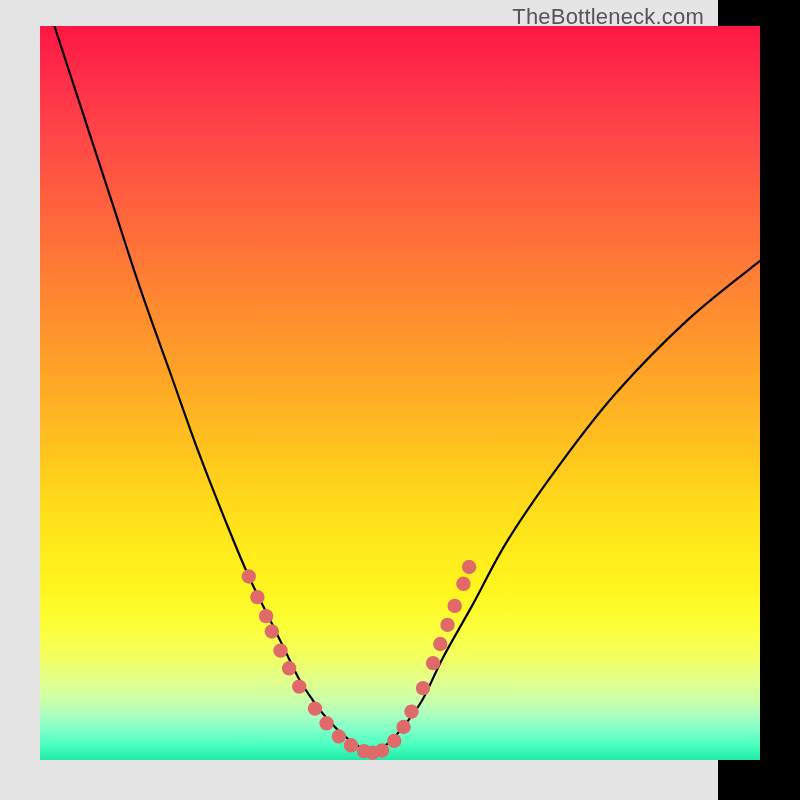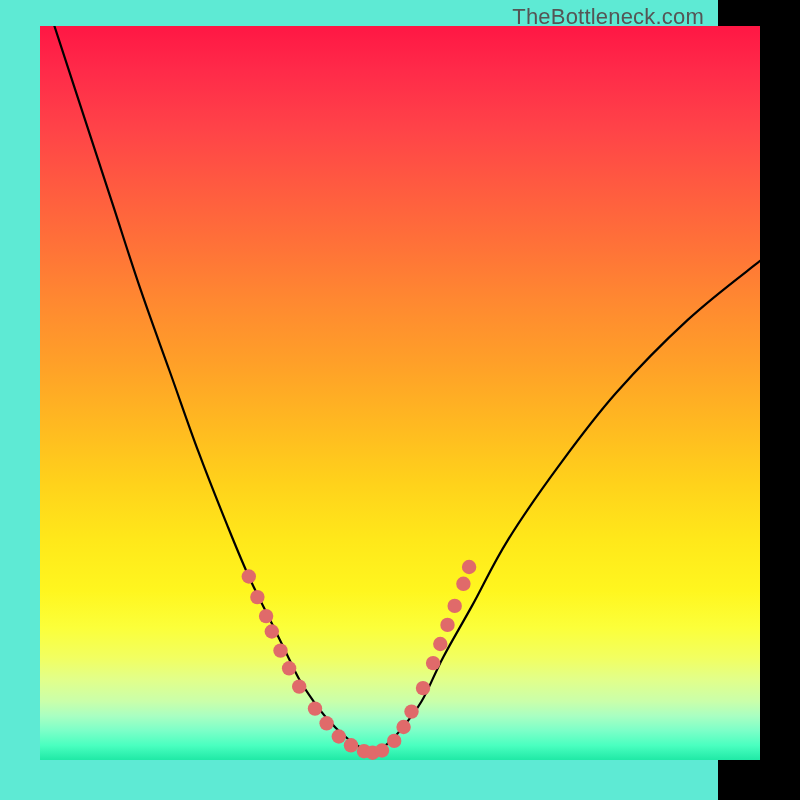--- a/index.html
+++ b/index.html
@@ -1,21 +1,21 @@
 <!DOCTYPE html>
 <html><head>
 <meta charset="utf-8">
 <style>
   * { margin: 0; padding: 0; box-sizing: border-box; }
   html, body { width: 800px; height: 800px; overflow: hidden; background: #000; }
   .stage {
     position: relative;
     width: 718px;
     height: 800px;
-    background: #5eead4;
+    background: #e5e5e5;
   }
   .watermark {
     position: absolute;
     top: 4px;
     right: 14px;
     font-family: Arial, Helvetica, sans-serif;
     font-size: 22px;
     color: #555;
     letter-spacing: 0.2px;
     z-index: 10;

